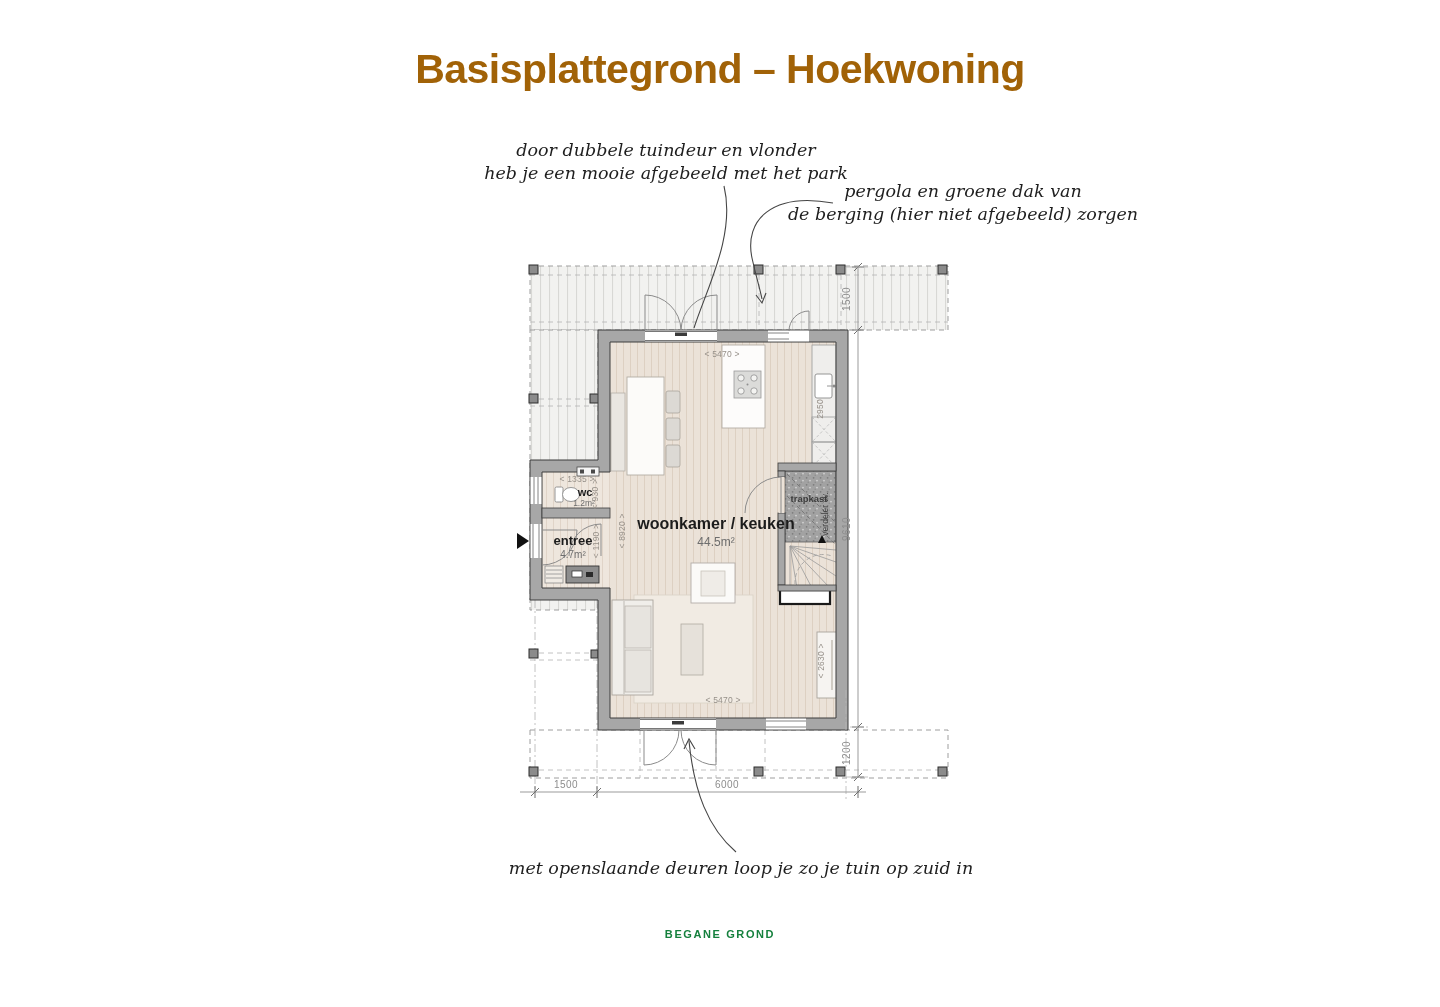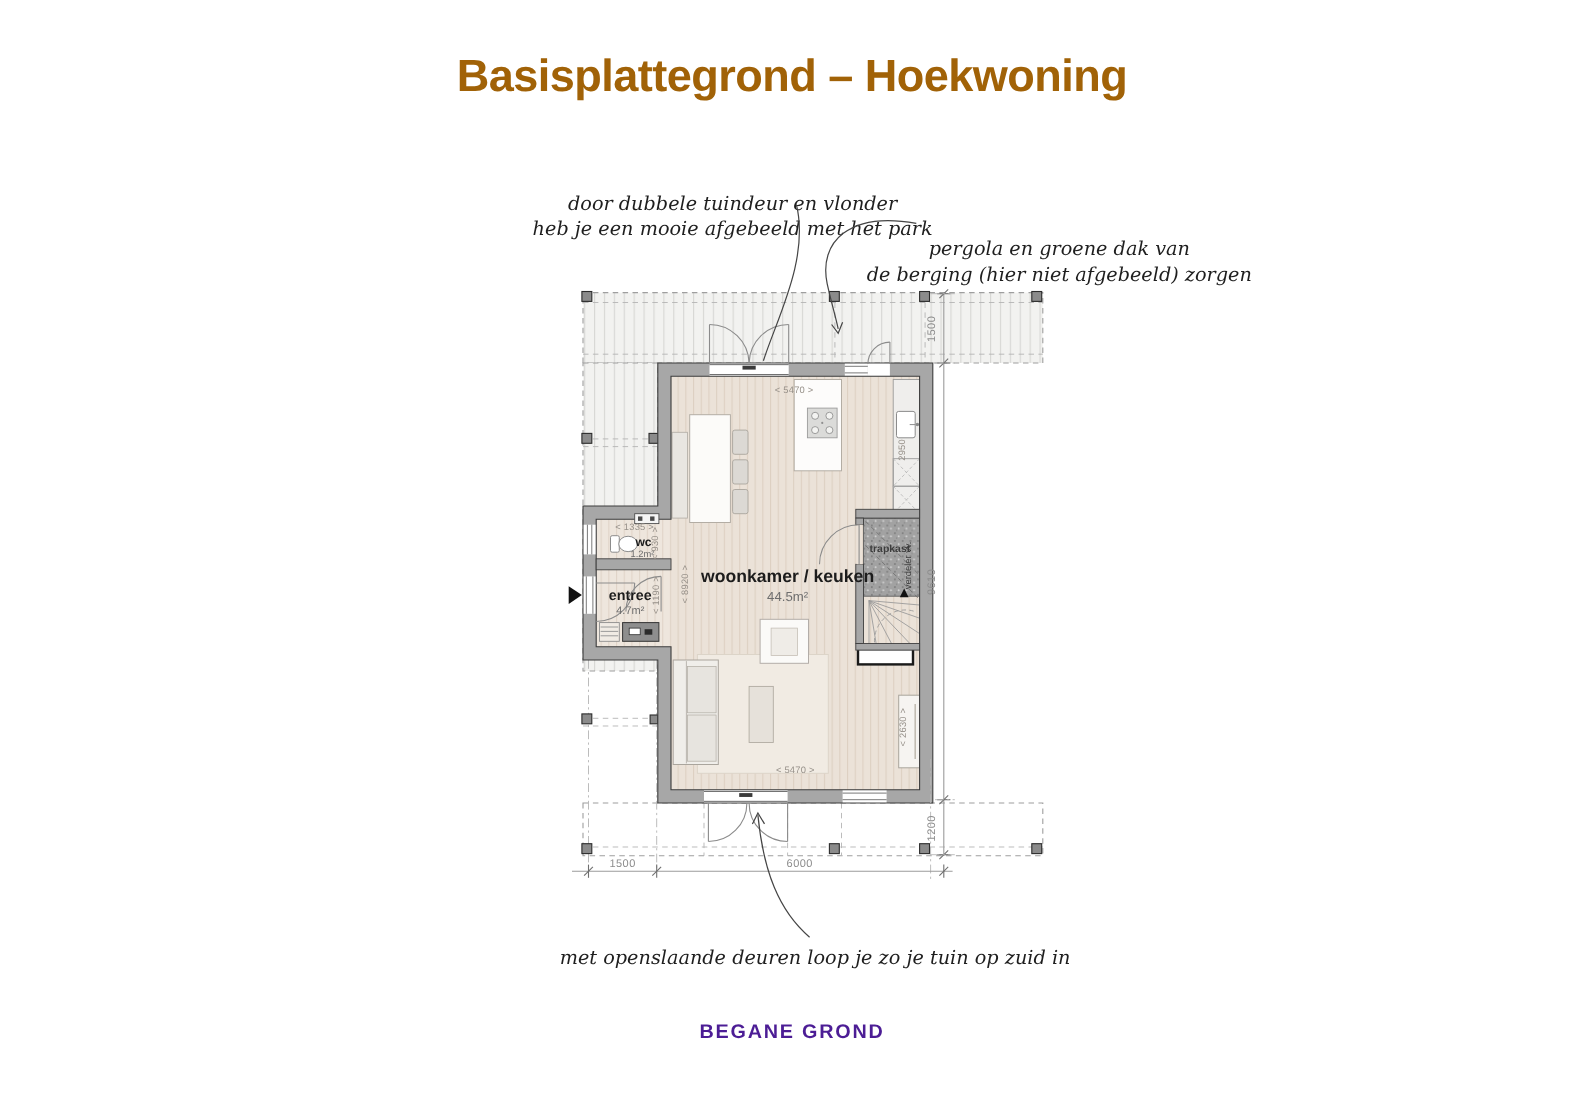--- a/index.html
+++ b/index.html
@@ -2,26 +2,26 @@
 <html><head>
 <meta charset="utf-8">
 <style>
   html,body{margin:0;padding:0;background:#ffffff;}
   .page{position:relative;width:1440px;height:1007px;background:#fff;overflow:hidden;
         font-family:"Liberation Sans",sans-serif;}
   .title{position:absolute;left:0;right:0;top:30px;text-align:center;
          font-size:41px;font-weight:800;letter-spacing:-0.5px;color:#a16207;margin-top:16px;}
   .note{position:absolute;width:520px;text-align:center;
         font-family:"DejaVu Serif",serif;font-style:italic;
-        font-size:17.5px;line-height:1.32;color:#1e1e1e;margin-top:36px;}
+        font-size:17.5px;line-height:1.32;color:#1e1e1e;}
   .note-park{left:406px;top:139px;}
   .note-pergola{left:703px;top:180px;}
-  .note-garden{left:481px;top:824px;}
+  .note-garden{left:481px;top:857px;}
   .floor-label{position:absolute;left:0;right:0;top:928px;text-align:center;
-         font-size:18px;font-weight:700;letter-spacing:1.6px;color:#4c1d95;}
+         font-size:11px;font-weight:700;letter-spacing:1.6px;color:#15803d;}
   svg.plan{position:absolute;left:0;top:0;}
   svg text{font-family:"Liberation Sans",sans-serif;}
   .dimtxt{fill:#8d8d8d;font-size:10px;letter-spacing:.4px;}
   .dimtxt-s{fill:#969089;font-size:8.5px;letter-spacing:.2px;}
   .roomname{fill:#1c1c1c;font-weight:700;}
   .roomarea{fill:#6e6e6e;}
 </style>
 </head>
 <body>
 

